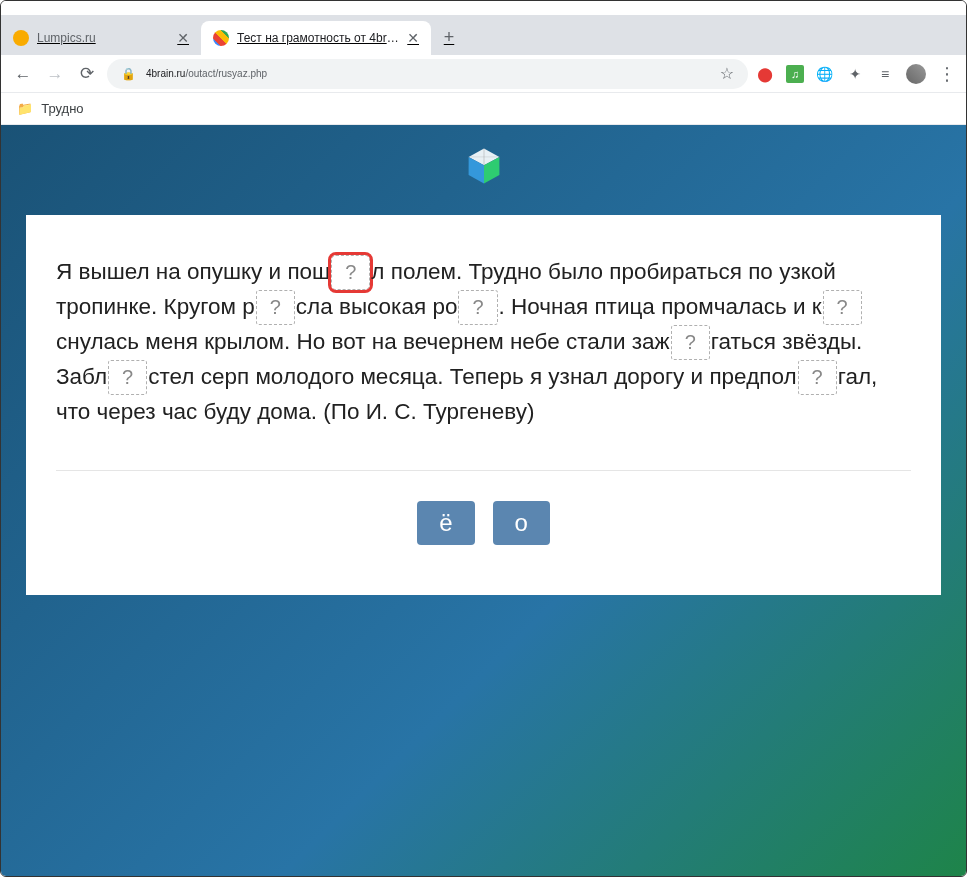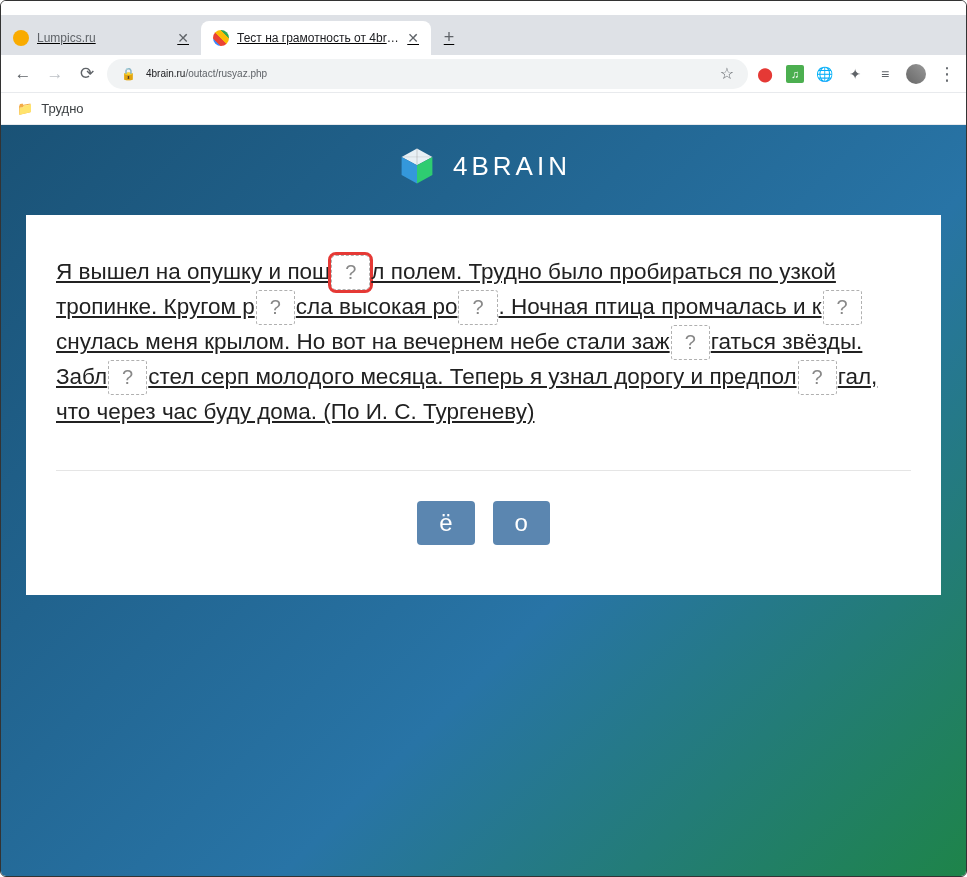--- a/index.html
+++ b/index.html
@@ -36,21 +36,21 @@
 .folder-icon { color: #f9ab00; }
 
 
 .page { background: linear-gradient(135deg, #1a5276 0%, #2874a6 60%, #1e8449 100%); height: calc(877px - 14px - 40px - 38px - 32px); padding-top: 20px; position: relative; }
 .logo-area { display: flex; align-items: center; justify-content: center; gap: 15px; margin-bottom: 28px; }
 .logo-cube { width: 42px; height: 42px; position: relative; }
 .logo-cube svg { width: 100%; height: 100%; }
 .logo-text { color: #fff; font-size: 26px; letter-spacing: 4px; font-weight: 300; }
 
 .card { background: #fff; margin: 0 25px; padding: 40px 30px 50px; }
-.task-text { font-size: 22.5px; line-height: 1.55; color: #212121; text-decoration: underline; }
+.task-text { font-size: 22.5px; line-height: 1.55; color: #212121; }
 .blank { display: inline-block; border: 1.5px dashed #b0b0b0; border-radius: 3px; padding: 1px 13px; color: #888; font-size: 20px; vertical-align: baseline; margin: 0 1px; }
 .blank.highlighted { outline: 3px solid #e53935; outline-offset: 0; border-radius: 5px; }
 .divider { border: none; border-top: 1px solid #e5e5e5; margin: 40px 0 30px; }
 .answers { display: flex; justify-content: center; gap: 18px; }
 .answer-btn { background: #5b86b0; color: #fff; border: none; font-size: 24px; padding: 8px 22px; border-radius: 4px; cursor: pointer; }
 
 
 .ic-star { color: #5f6368; } .ic-o { color:#e53935; } .ic-m { background:#4caf50; color:#fff; border-radius:2px; padding:1px 2px; font-size:11px; } .ic-g{ color:#1a73e8; } .ic-puzzle{color:#5f6368;} .ic-eq{color:#5f6368;} .avatar{width:20px;height:20px;border-radius:50%;background:linear-gradient(45deg,#666,#999);} .menu-dots{color:#5f6368;font-size:18px;}
 </style>
 </head>
@@ -108,21 +108,20 @@
   <div class="logo-area">
     <div class="logo-cube">
       <svg viewBox="0 0 60 60">
         <polygon points="30,5 52,17 30,29 8,17" fill="#e8f0f5"></polygon>
         <polygon points="8,17 30,29 30,55 8,43" fill="#3498db"></polygon>
         <polygon points="52,17 30,29 30,55 52,43" fill="#2ecc71"></polygon>
         <line x1="30" y1="5" x2="30" y2="29" stroke="#888" stroke-width="0.5"></line>
         <line x1="8" y1="17" x2="52" y2="17" stroke="#888" stroke-width="0.3"></line>
       </svg>
     </div>
-    <div class="logo-text">4BRAIN</div>
   </div>
 
   <div class="card">
     <p class="task-text">
       <span>Я вышел на опушку и пош</span><span class="blank highlighted">?</span><span>л полем. Трудно было пробираться по узкой тропинке. Кругом р</span><span class="blank">?</span><span>сла высокая ро</span><span class="blank">?</span><span>. Ночная птица промчалась и к</span><span class="blank">?</span><span>снулась меня крылом. Но вот на вечернем небе стали заж</span><span class="blank">?</span><span>гаться звёзды. Забл</span><span class="blank">?</span><span>стел серп молодого месяца. Теперь я узнал дорогу и предпол</span><span class="blank">?</span><span>гал, что через час буду дома. (По И. С. Тургеневу)</span>
     </p>
     <hr class="divider">
     <div class="answers">
       <button class="answer-btn">ё</button>
       <button class="answer-btn">о</button>

